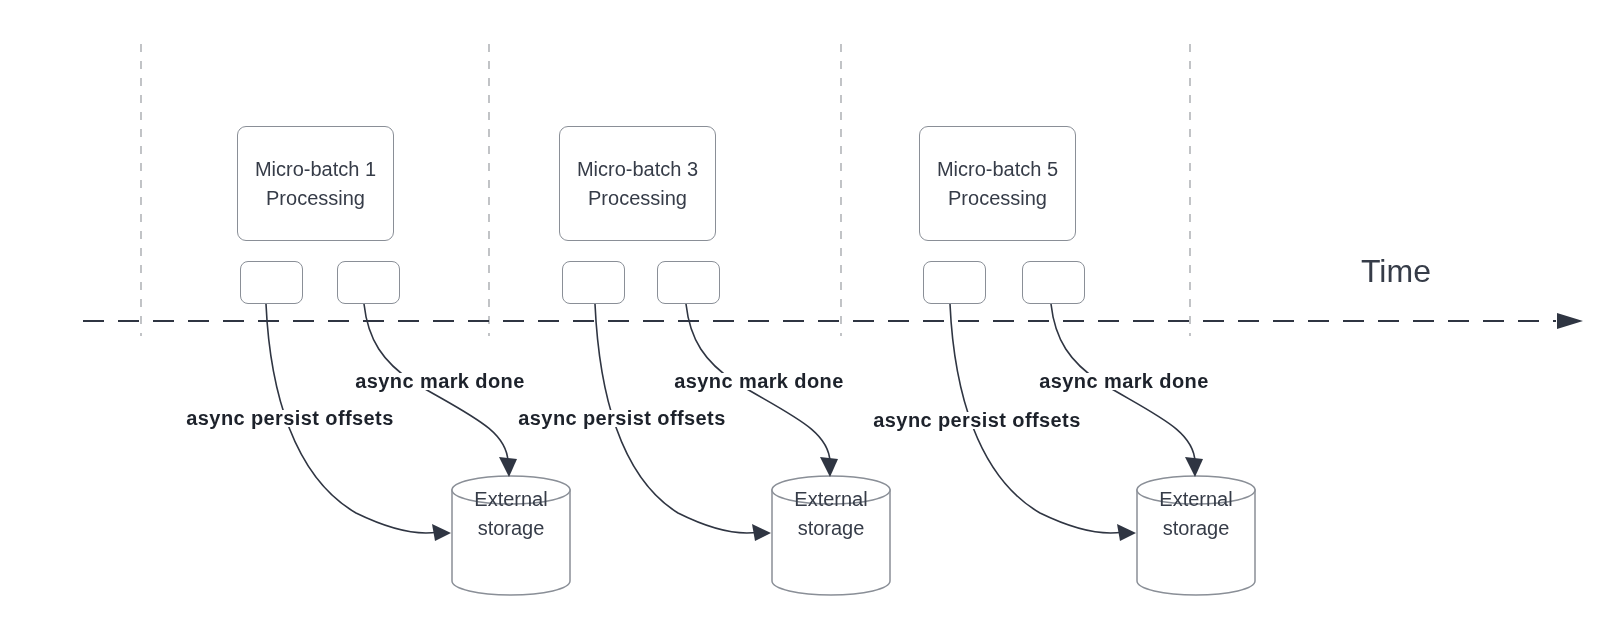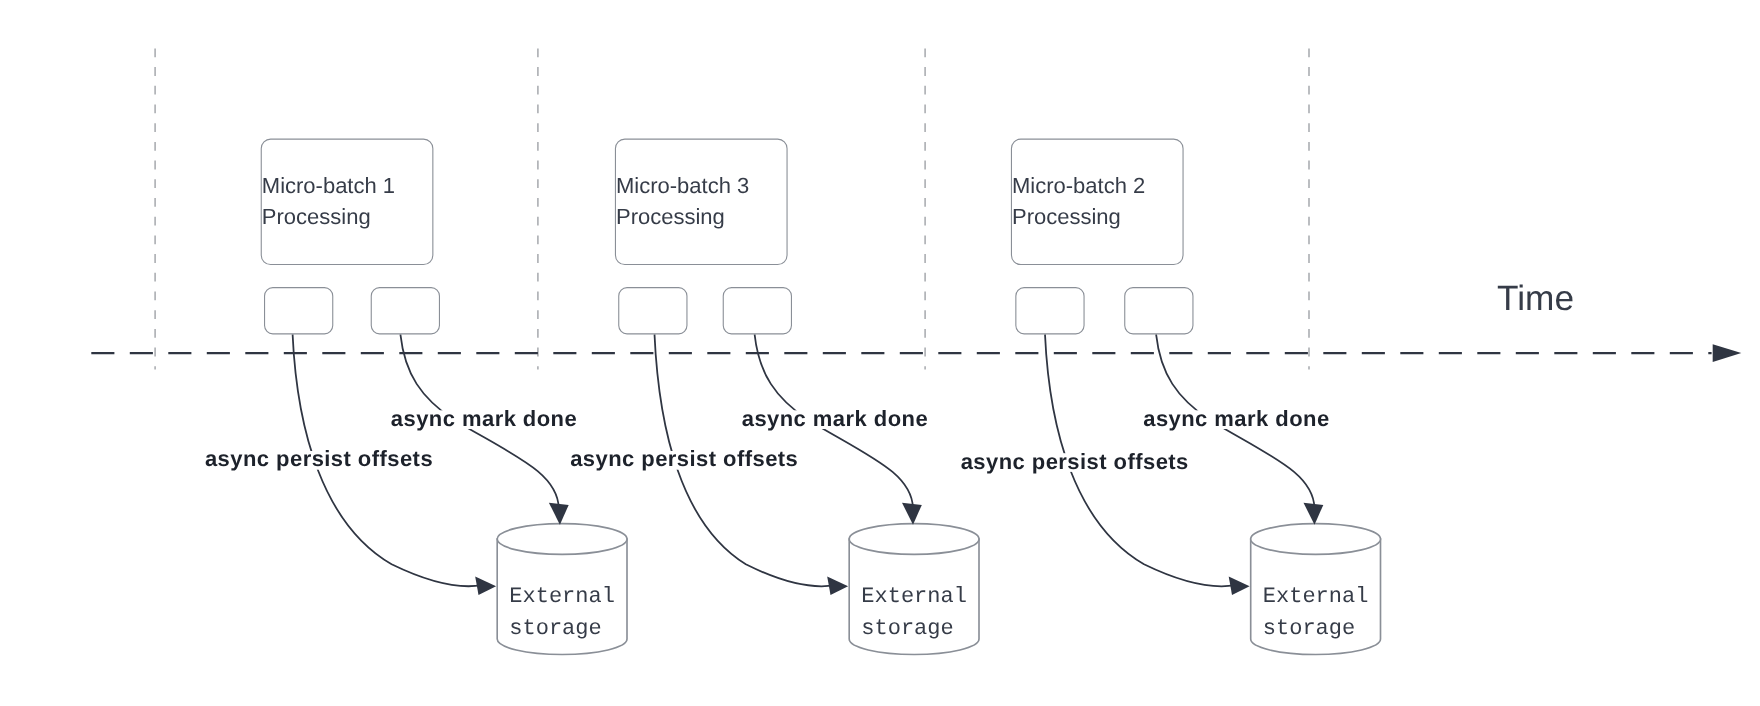--- a/index.html
+++ b/index.html
@@ -15,28 +15,28 @@
   .canvas{position:relative;width:1600px;height:642px;background:var(--background);overflow:hidden;}
   svg.layer{position:absolute;left:0;top:0;width:1600px;height:642px;}
   .vguide{stroke:var(--guide-dash);stroke-width:1.4;stroke-dasharray:8 9;fill:none;}
   .timeline{stroke:var(--line-dark);stroke-width:2;stroke-dasharray:21 14;fill:none;}
   .curve{stroke:var(--line-dark);stroke-width:1.6;fill:none;}
   .arrowhead{fill:var(--line-dark);stroke:none;}
   .cyl{stroke:var(--box-border);stroke-width:1.5;fill:#ffffff;}
   .box{position:absolute;box-sizing:border-box;border:1.5px solid var(--box-border);
        border-radius:9px;background:#ffffff;}
   .bigbox{top:126px;width:157px;height:115px;display:flex;flex-direction:column;
-          align-items:flex-start;justify-content:center;color:var(--body-text);
+          align-items:center;justify-content:center;color:var(--body-text);
           font-size:20px;line-height:29px;text-align:center;}
   .smallbox{top:261px;width:63px;height:43px;border-radius:8px;}
   .asynclabel{position:absolute;transform:translateX(-50%);font-weight:bold;font-size:20px;
               letter-spacing:0.4px;color:var(--label-text);white-space:nowrap;
               background:var(--background);padding:0 2px;line-height:17px;}
-  .cyltext{position:absolute;top:528px;transform:translateX(-50%);text-align:left;
-           font-size:20px;line-height:29px;color:var(--body-text);font-family:Liberation Mono, monospace;}
+  .cyltext{position:absolute;top:485px;transform:translateX(-50%);text-align:center;
+           font-size:20px;line-height:29px;color:var(--body-text);}
   .cyltext span{display:block;}
   .timelabel{position:absolute;left:1361px;top:253px;font-size:32px;color:var(--body-text);}
 </style>
 </head>
 <body>
 
 <div class="canvas">
 
   <svg class="layer" viewBox="0 0 1600 642">
 
@@ -98,21 +98,21 @@
   <div class="box smallbox" style="left:562px;"></div>
   <div class="box smallbox" style="left:657px;"></div>
   <div class="asynclabel" style="left:622px;top:410px;">async persist offsets</div>
   <div class="asynclabel" style="left:759px;top:373px;">async mark done</div>
   <div class="cyltext" style="left:831px;">
     <span>External</span>
     <span>storage</span>
   </div>
 
   <div class="box bigbox" style="left:919px;">
-    <span>Micro-batch 2</span>
+    <span>Micro-batch 5</span>
     <span>Processing</span>
   </div>
   <div class="box smallbox" style="left:923px;"></div>
   <div class="box smallbox" style="left:1022px;"></div>
   <div class="asynclabel" style="left:977px;top:412px;">async persist offsets</div>
   <div class="asynclabel" style="left:1124px;top:373px;">async mark done</div>
   <div class="cyltext" style="left:1196px;">
     <span>External</span>
     <span>storage</span>
   </div>

